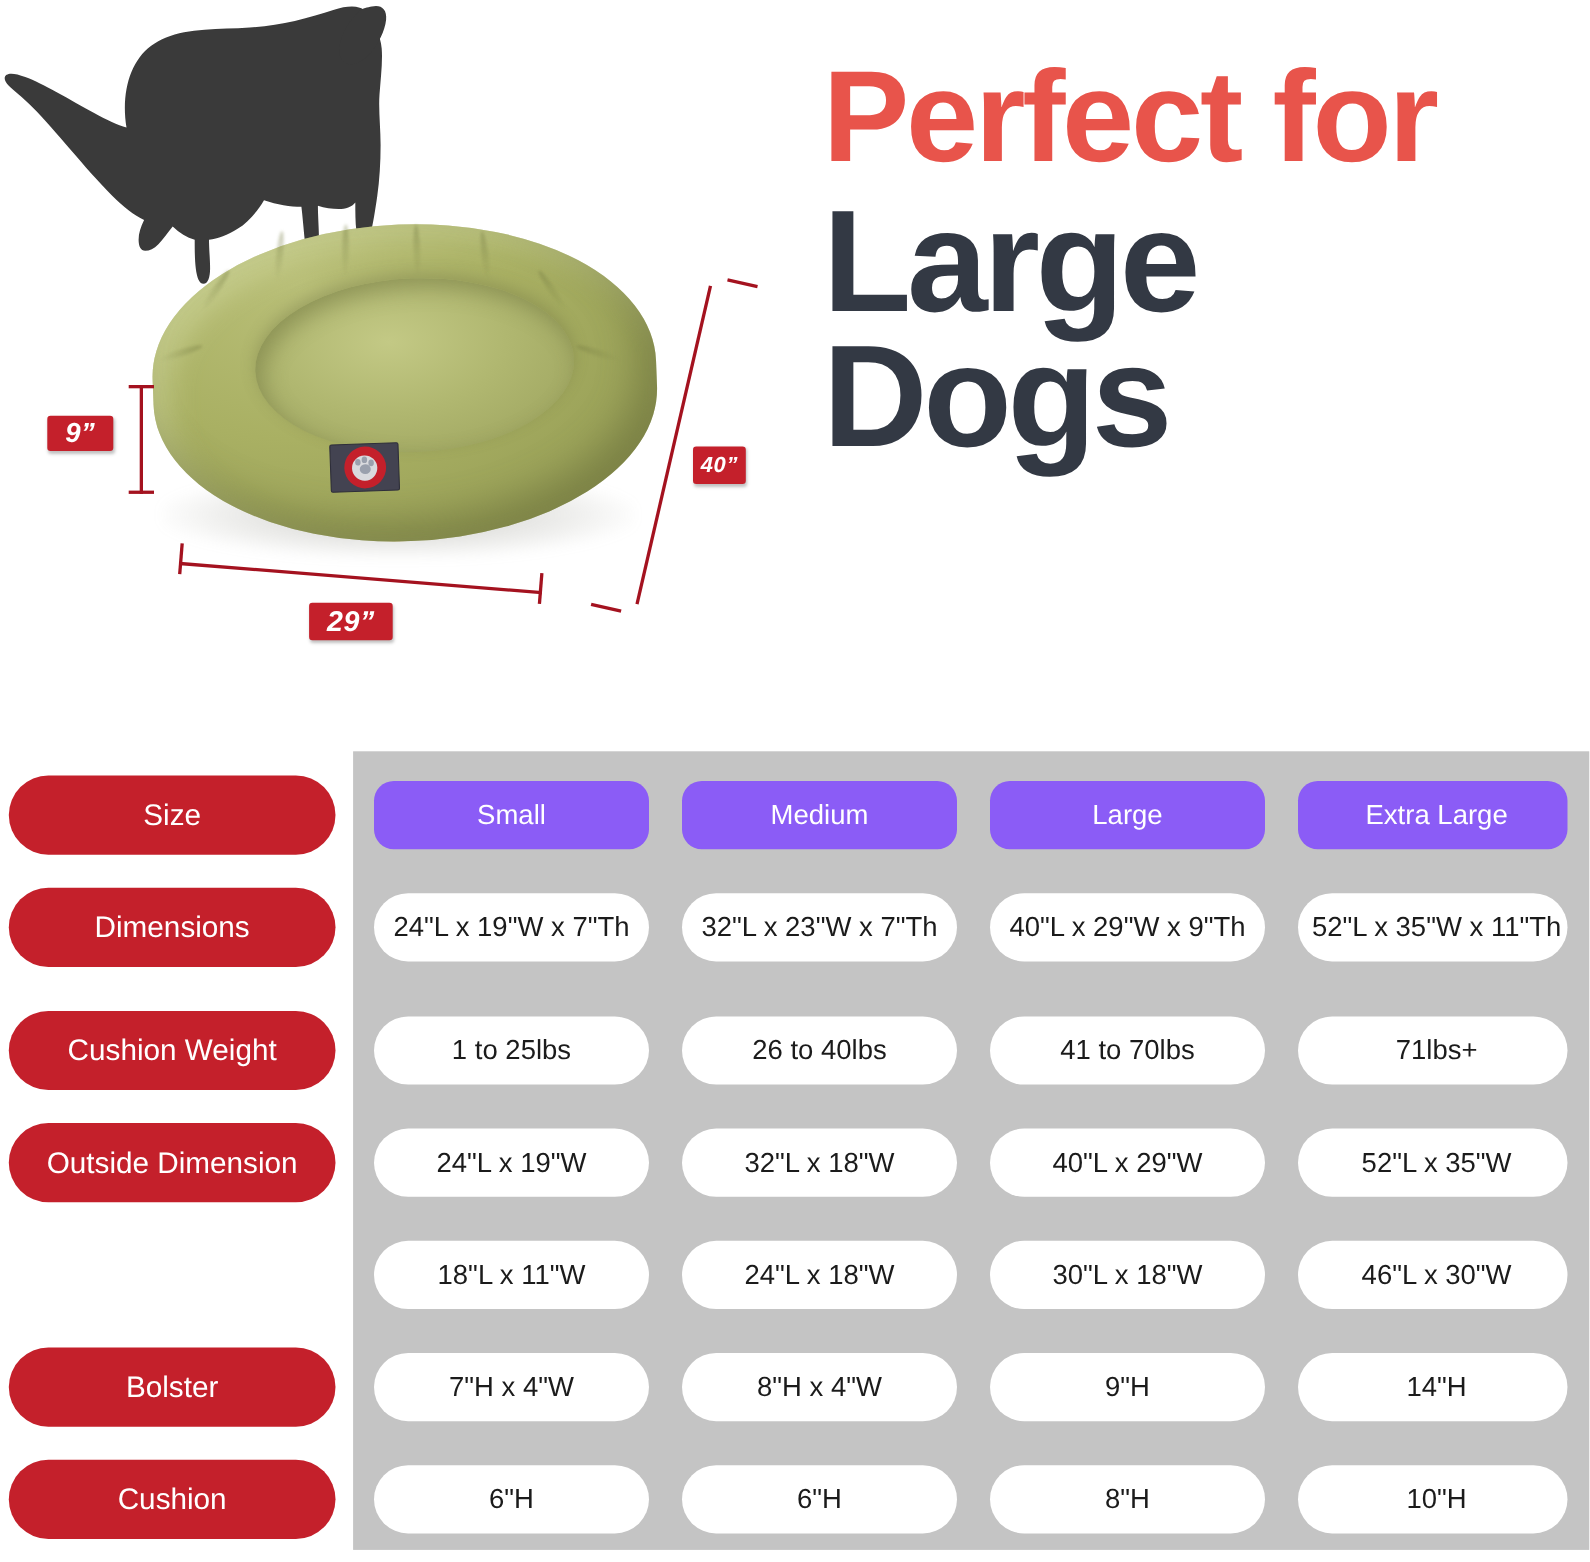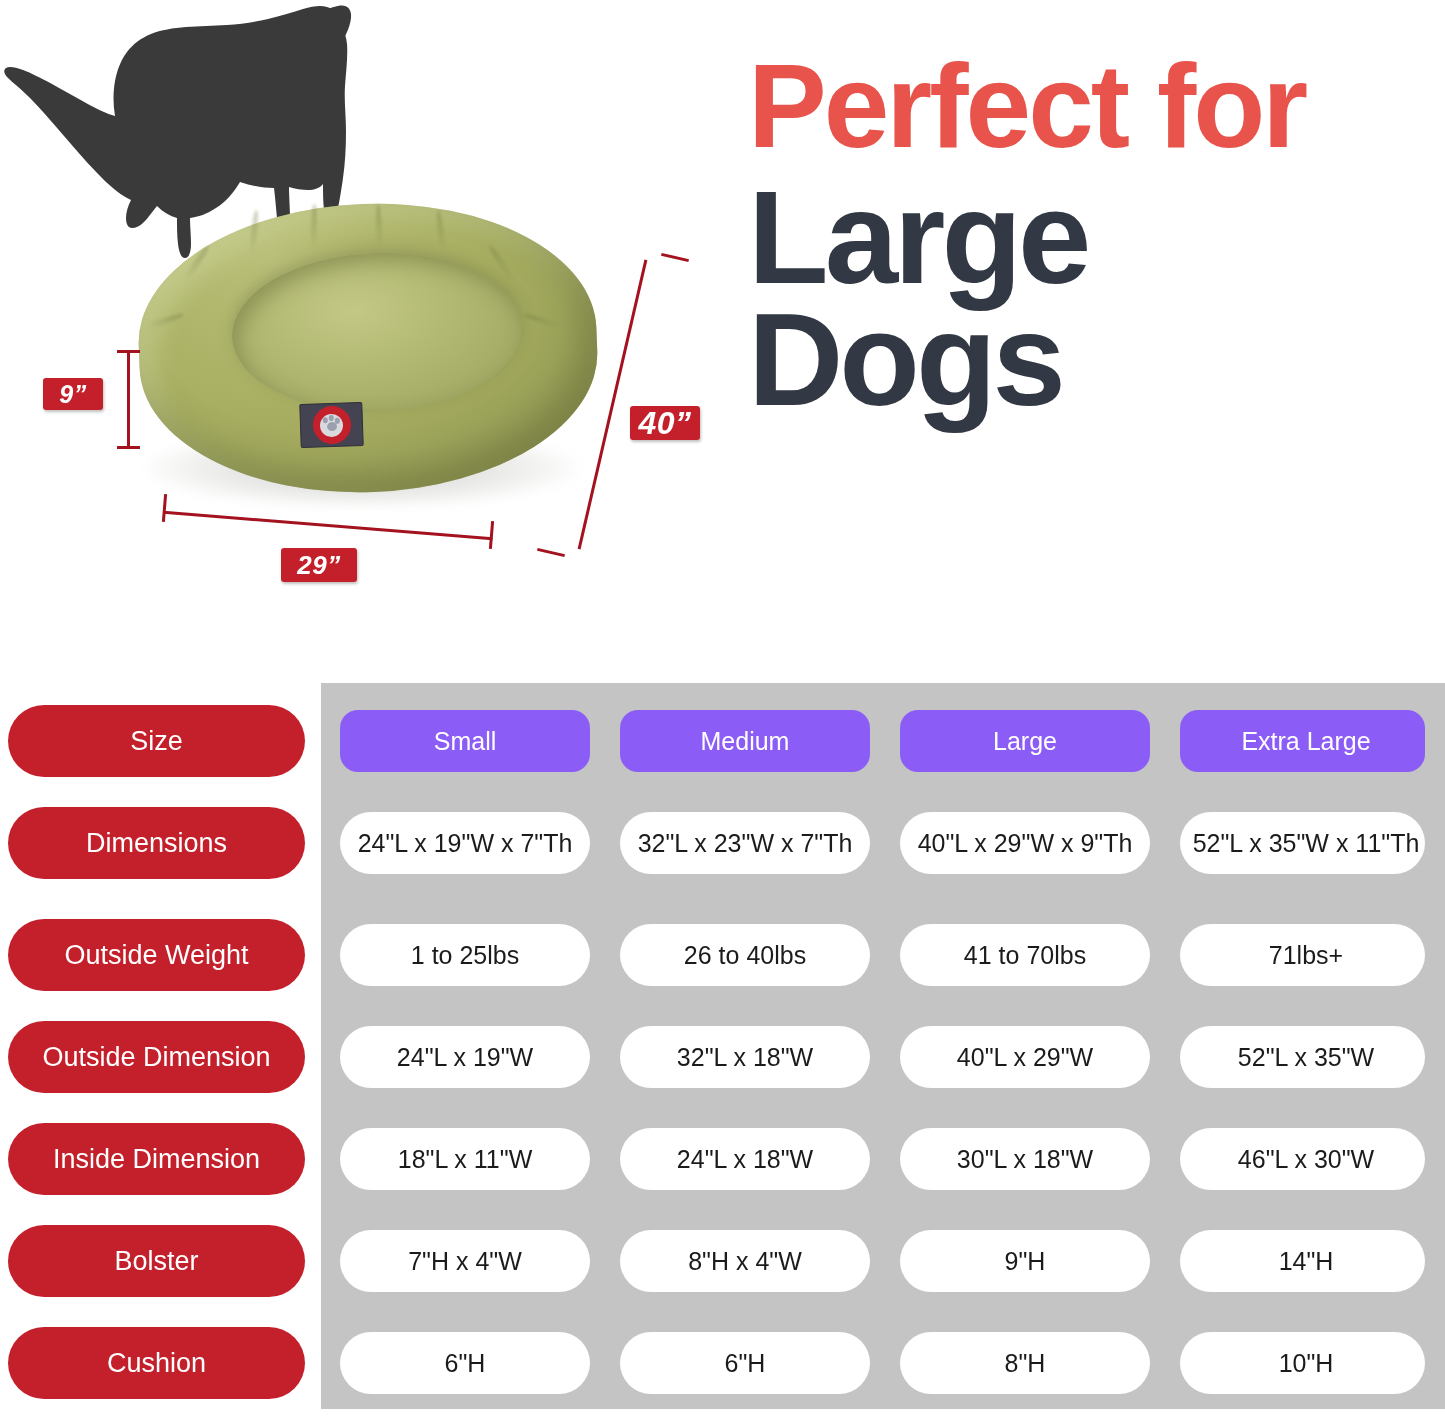--- a/index.html
+++ b/index.html
@@ -302,21 +302,21 @@
       <div class="dim-line" style="left:127px; top:352px; width:3px; height:97px;"></div>
       <div class="dim-cap" style="left:117px; top:350px; width:23px; height:3px;"></div>
       <div class="dim-cap" style="left:117px; top:446px; width:23px; height:3px;"></div>
       <div class="dim-badge" style="left:43px; top:378px; width:60px; height:32px; font-size:25px;">9”</div>
     </div>
 
     <div>
       <div class="dim-line" style="left:611px; top:256px; width:3px; height:297px; transform:rotate(13deg); transform-origin:50% 50%;"></div>
       <div class="dim-cap" style="left:661px; top:256px; width:28px; height:3px; transform:rotate(13deg);"></div>
       <div class="dim-cap" style="left:537px; top:551px; width:28px; height:3px; transform:rotate(13deg);"></div>
-      <div class="dim-badge" style="left:630px; top:406px; width:70px; height:34px; font-size:32px;">40”</div>
+      <div class="dim-badge" style="left:630px; top:406px; width:48px; height:34px; font-size:20px;">40”</div>
     </div>
 
     <div>
       <div class="dim-line" style="left:163px; top:524px; width:330px; height:3px; transform:rotate(4.6deg); transform-origin:50% 50%;"></div>
       <div class="dim-cap" style="left:163px; top:494px; width:3px; height:28px; transform:rotate(4.6deg);"></div>
       <div class="dim-cap" style="left:490px; top:521px; width:3px; height:28px; transform:rotate(4.6deg);"></div>
       <div class="dim-badge" style="left:281px; top:548px; width:76px; height:34px; font-size:26px;">29”</div>
     </div>
 
     <div id="headline">
@@ -340,37 +340,36 @@
 
     <div class="row" style="top:122px;">
       <div class="label-pill">Dimensions</div>
       <div class="cell data c0">24"L x 19"W x 7"Th</div>
       <div class="cell data c1">32"L x 23"W x 7"Th</div>
       <div class="cell data c2">40"L x 29"W x 9"Th</div>
       <div class="cell data c3">52"L x 35"W x 11"Th</div>
     </div>
 
     <div class="row" style="top:234px;">
-      <div class="label-pill">Outside Weight</div>
+      <div class="label-pill">Cushion Weight</div>
       <div class="cell data c0">1 to 25lbs</div>
       <div class="cell data c1">26 to 40lbs</div>
       <div class="cell data c2">41 to 70lbs</div>
       <div class="cell data c3">71lbs+</div>
     </div>
 
     <div class="row" style="top:336px;">
       <div class="label-pill">Outside Dimension</div>
       <div class="cell data c0">24"L x 19"W</div>
       <div class="cell data c1">32"L x 18"W</div>
       <div class="cell data c2">40"L x 29"W</div>
       <div class="cell data c3">52"L x 35"W</div>
     </div>
 
     <div class="row" style="top:438px;">
-      <div class="label-pill">Inside Dimension</div>
       <div class="cell data c0">18"L x 11"W</div>
       <div class="cell data c1">24"L x 18"W</div>
       <div class="cell data c2">30"L x 18"W</div>
       <div class="cell data c3">46"L x 30"W</div>
     </div>
 
     <div class="row" style="top:540px;">
       <div class="label-pill">Bolster</div>
       <div class="cell data c0">7"H x 4"W</div>
       <div class="cell data c1">8"H x 4"W</div>

